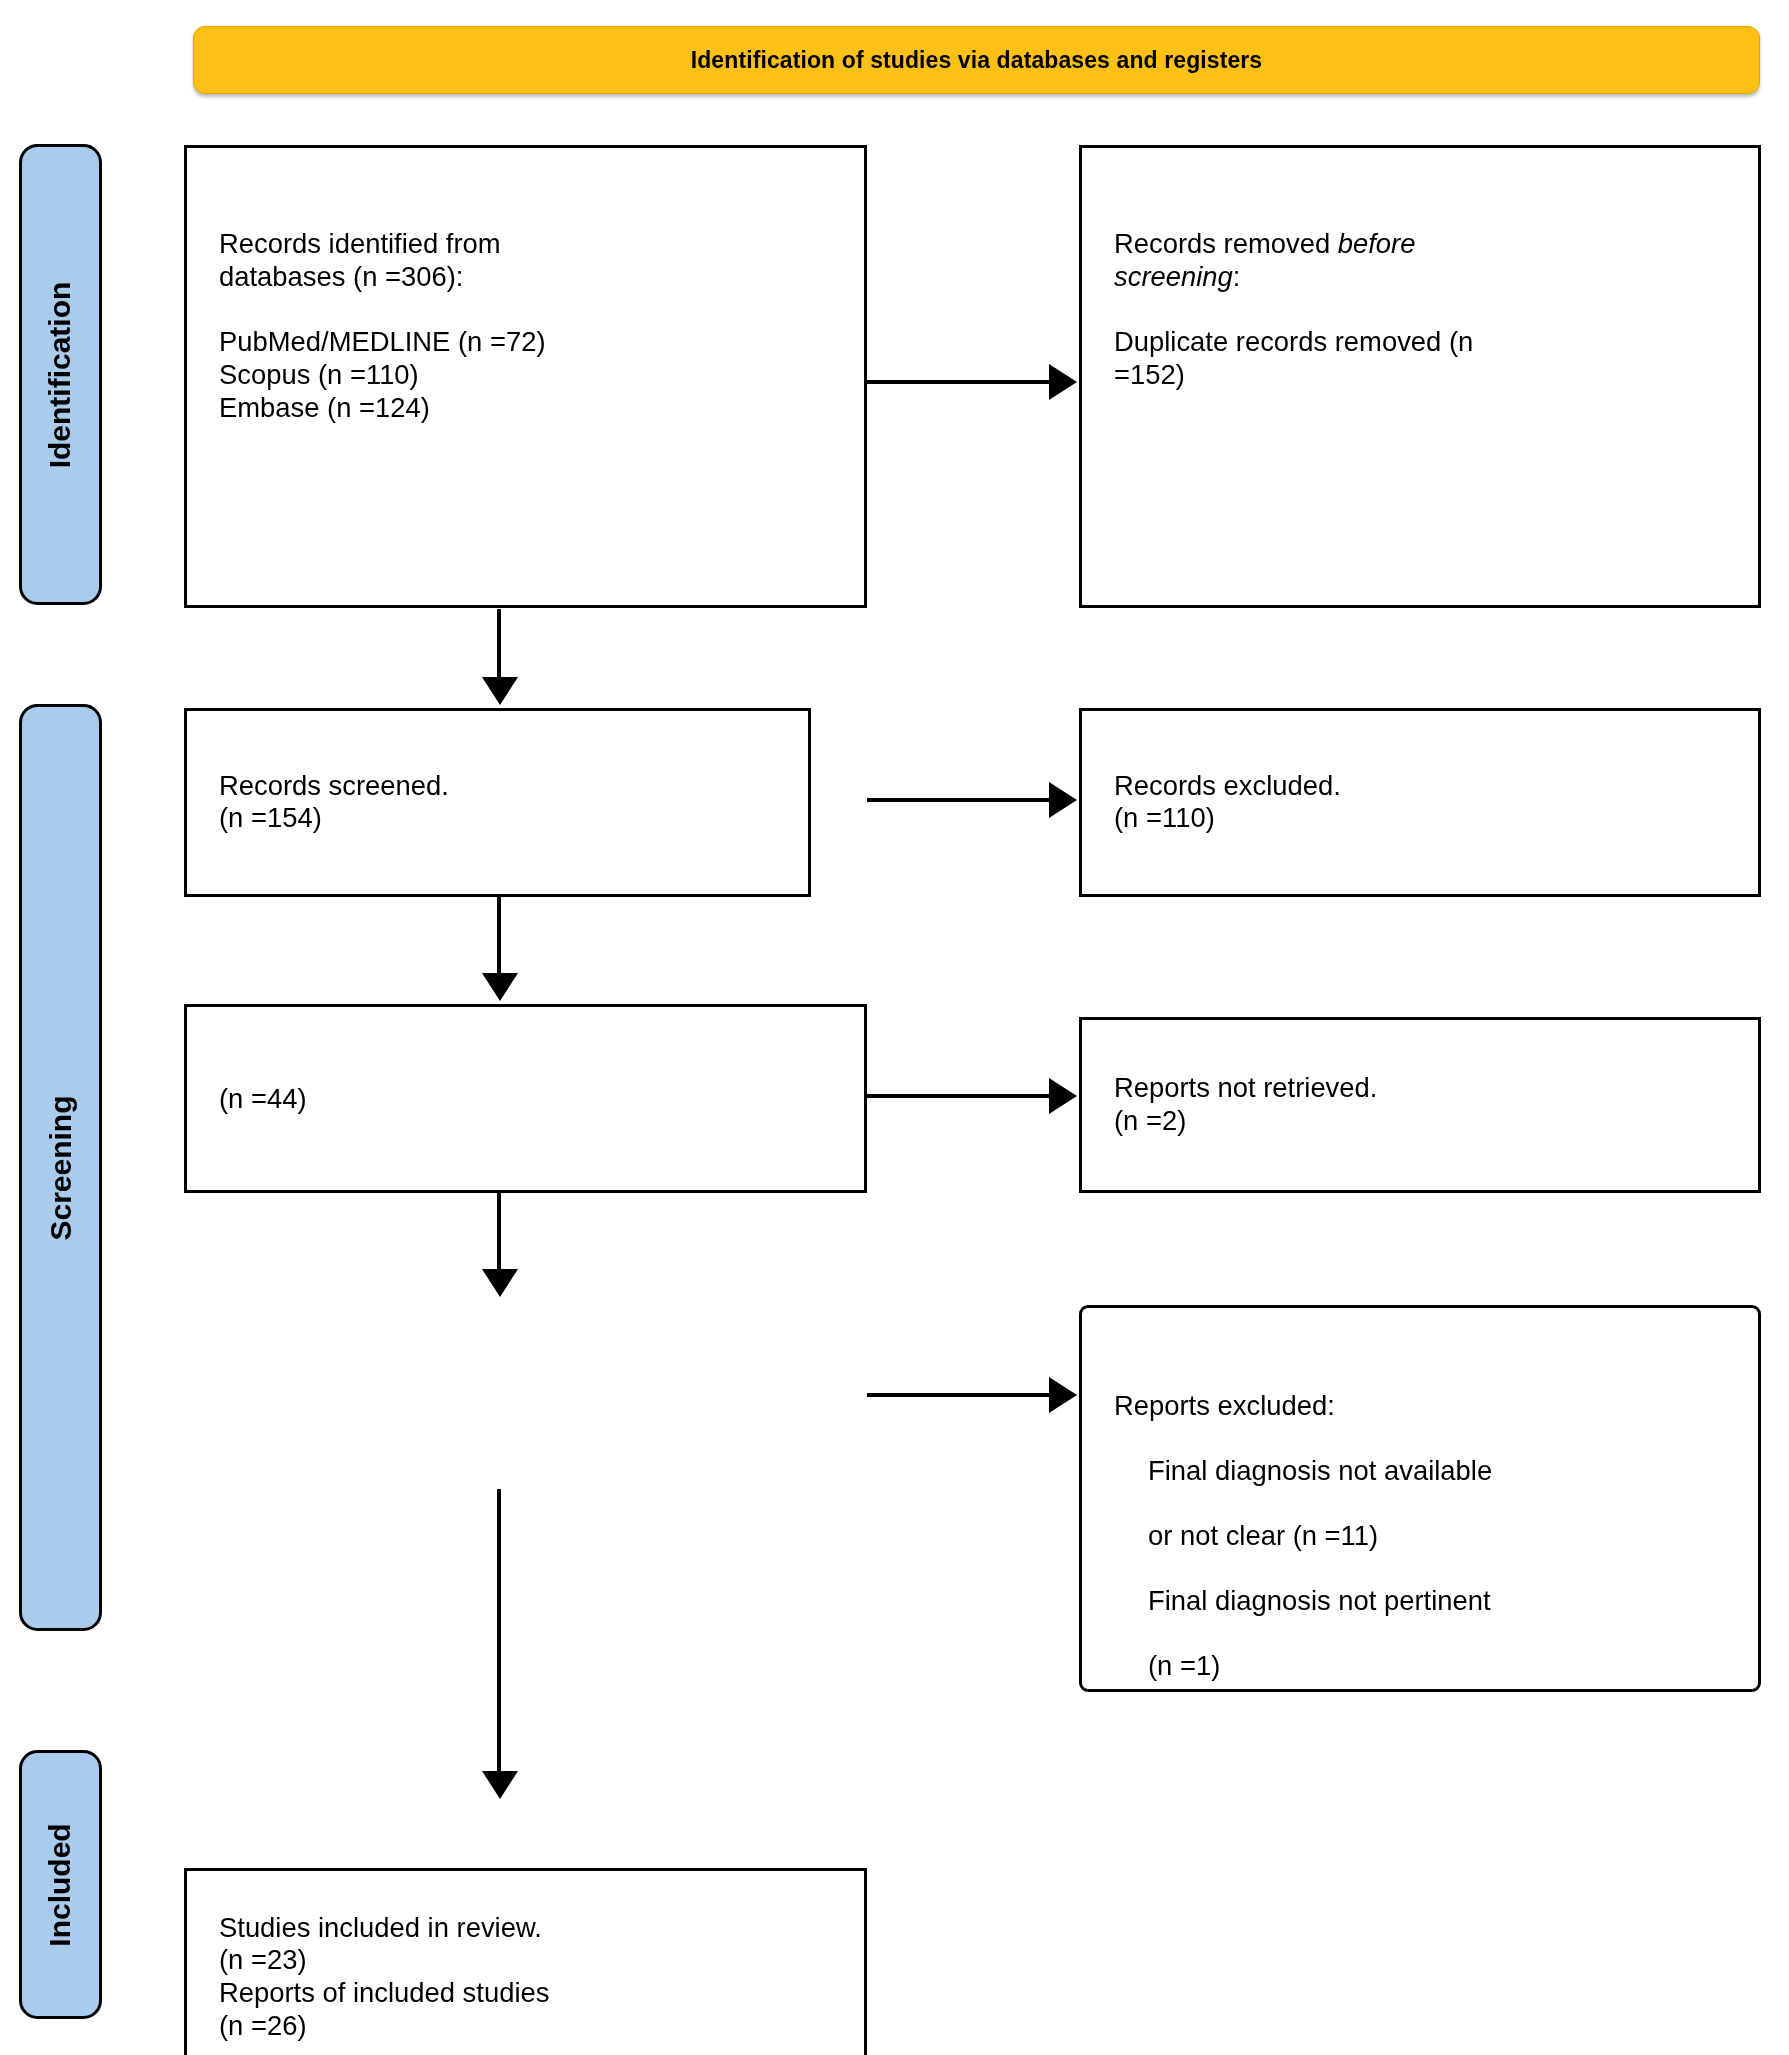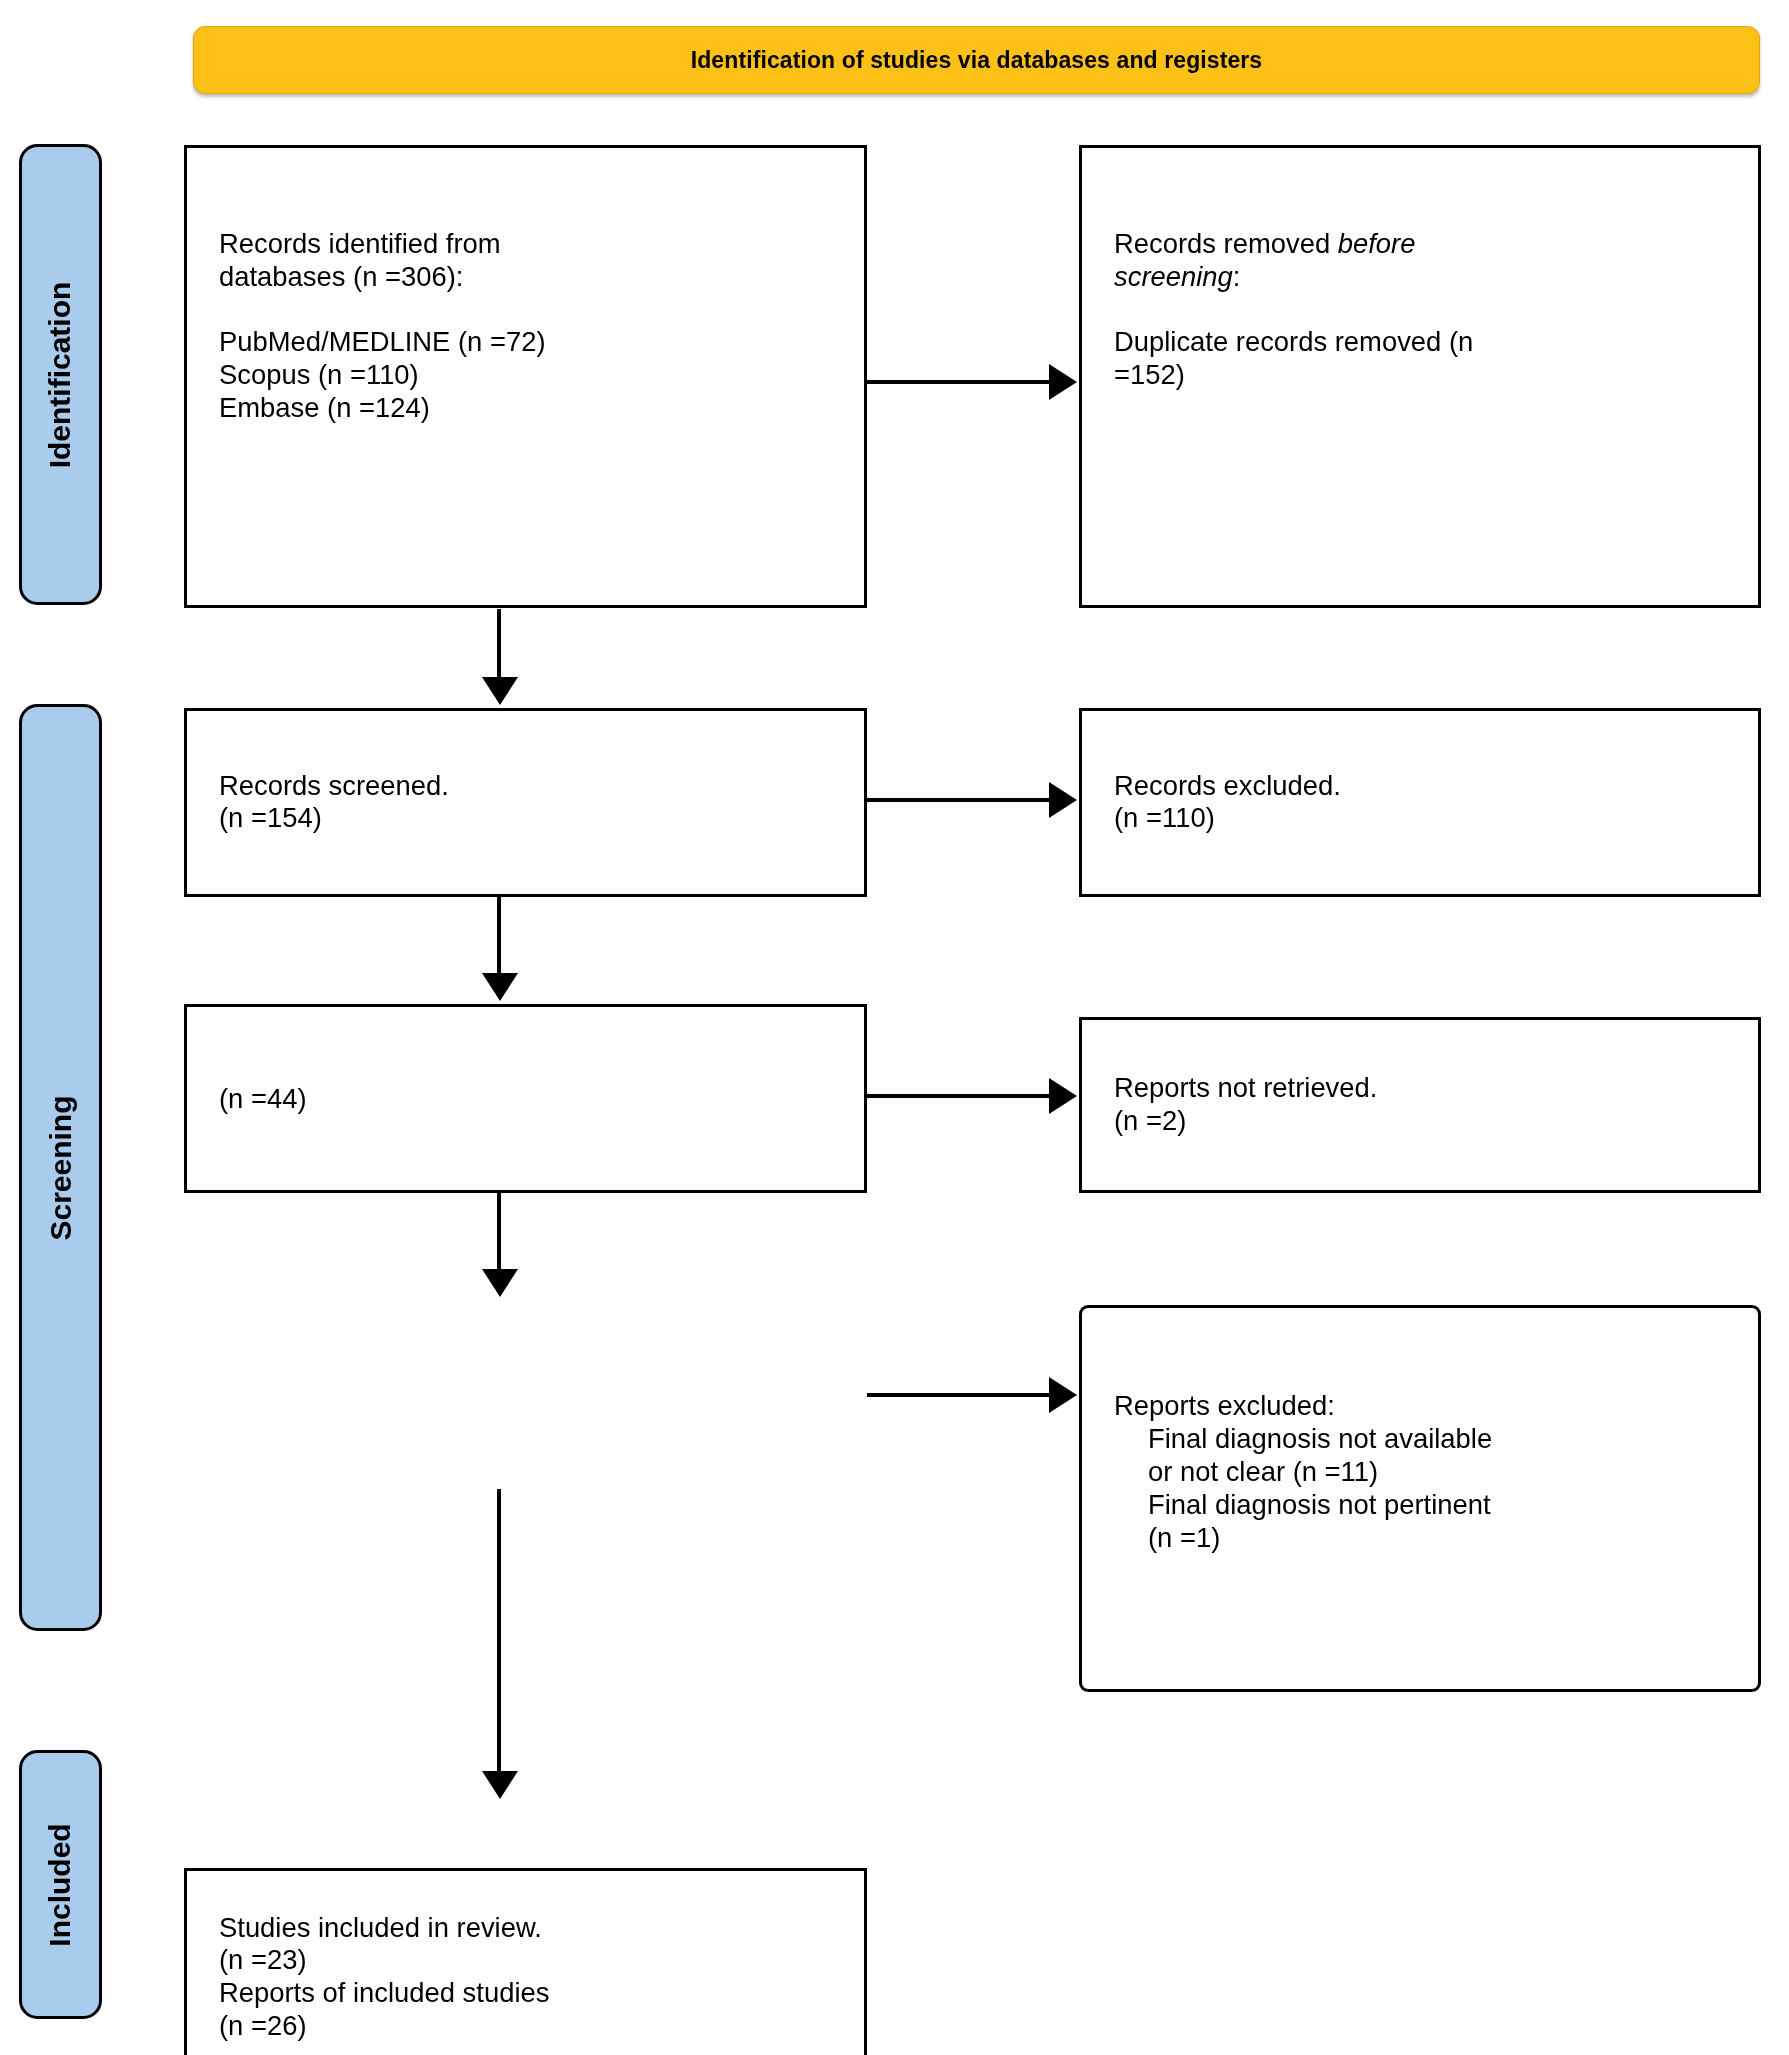--- a/index.html
+++ b/index.html
@@ -78,27 +78,27 @@
     right: 18.6px;
     top: 50%;
     transform: translateY(-50%);
   }
   .flow-line {
     font-size: 27.4px;
     line-height: 1.20;
     color: #000000;
     white-space: pre-wrap;
   }
-  .flow-line.indent { padding-left: 34px; }
+  .flow-line.indent { padding-left: 34px; margin-top: 32px; }
   .flow-gap { height: 32px; }
 
   
   #box-identified      { left: 184px;  top: 145px;  width: 683px; height: 463px; }
   #box-removed         { left: 1079px; top: 145px;  width: 682px; height: 463px; }
-  #box-screened        { left: 184px;  top: 708px; width: 683px; height: 189px; }
+  #box-screened        { left: 184px;  top: 708px; width: 627px; height: 189px; }
   #box-excluded        { left: 1079px; top: 708px; width: 682px; height: 189px; }
   #box-sought          { left: 184px;  top: 1004px; width: 683px; height: 189px; }
   #box-not-retrieved   { left: 1079px; top: 1017px; width: 682px; height: 176px; }
   #box-assessed        { left: 184px;  top: 1300px; width: 683px; height: 189px; }
   #box-reports-excluded{ left: 1079px; top: 1305px; width: 682px; height: 387px; border-radius: 9px; }
   #box-included        { left: 184px;  top: 1868px; width: 683px; height: 219px; text-decoration: underline; }
 
   
   #box-identified .flow-box-inner  { top: 80px; transform: none; }
   #box-removed .flow-box-inner     { top: 80px; transform: none; }

